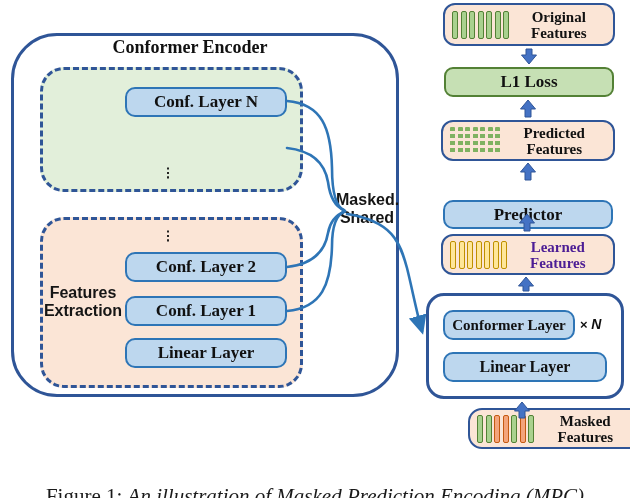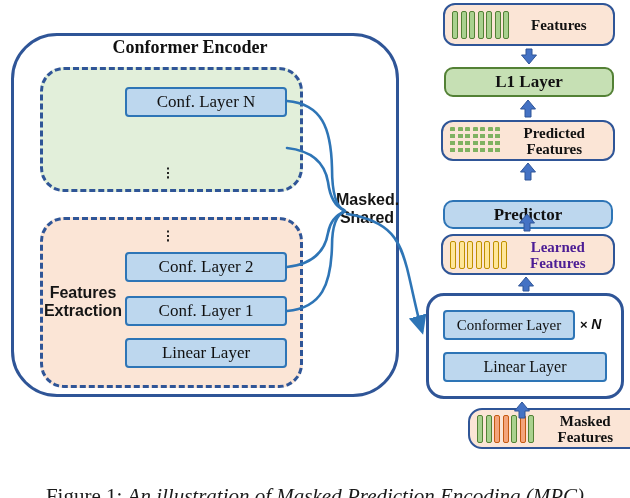--- a/index.html
+++ b/index.html
@@ -13,23 +13,23 @@
 
   .dashed-group{border:3px dashed #2F5597;}
   .task-group{left:40px;top:67px;width:263px;height:125px;background:#E2EFDA;border-radius:24px;}
   .feat-group{left:40px;top:217px;width:263px;height:171px;background:#FBE5D6;border-radius:24px;}
 
   .sans-label{font-family:"Liberation Sans",sans-serif;font-weight:bold;font-size:16px;line-height:18px;text-align:center;color:#151515;}
   .task-label{left:42px;top:108px;width:78px;}
   .feat-label{left:40px;top:284px;width:86px;}
   .param-label{left:336px;top:191px;width:62px;}
 
-  .layer-box{background:#BDD7EE;border:2.5px solid #2E75B6;border-radius:4px;
+  .layer-box{background:#BDD7EE;border:2.5px solid #2E75B6;border-radius:10px;
              display:flex;align-items:center;justify-content:center;
-             font-weight:normal;font-size:17px;}
+             font-weight:bold;font-size:17px;}
   .lbx{left:125px;width:162px;height:30px;}
 
   .ellipsis{width:20px;text-align:center;font-weight:bold;font-size:13px;line-height:6px;letter-spacing:0;}
 
   
   .feature-box{background:#FBE5D6;border:2.5px solid #2F5597;border-radius:12px;
                display:flex;align-items:center;padding:0 7px;}
   .feature-label{font-weight:bold;font-size:15px;line-height:16px;text-align:center;flex:1;}
   .red-text{color:#4c1d95;}
   .bars{display:flex;align-items:center;}
@@ -87,25 +87,26 @@
     <div class="bars">
         <span class="bar green"></span>
         <span class="bar green"></span>
         <span class="bar green"></span>
         <span class="bar green"></span>
         <span class="bar green"></span>
         <span class="bar green"></span>
         <span class="bar green"></span>
       </div>
     <div class="feature-label">
+      <div>Original</div>
       <div>Features</div>
     </div>
   </div>
 
-  <div class="abs loss-box">L1 Layer</div>
+  <div class="abs loss-box">L1 Loss</div>
 
   <div class="abs feature-box" style="left:441px;top:120px;width:174px;height:41px;">
     <div class="bars">
         <span class="bar green dashed"></span>
         <span class="bar green dashed"></span>
         <span class="bar green dashed"></span>
         <span class="bar green dashed"></span>
         <span class="bar green dashed"></span>
         <span class="bar green dashed"></span>
         <span class="bar green dashed"></span>

